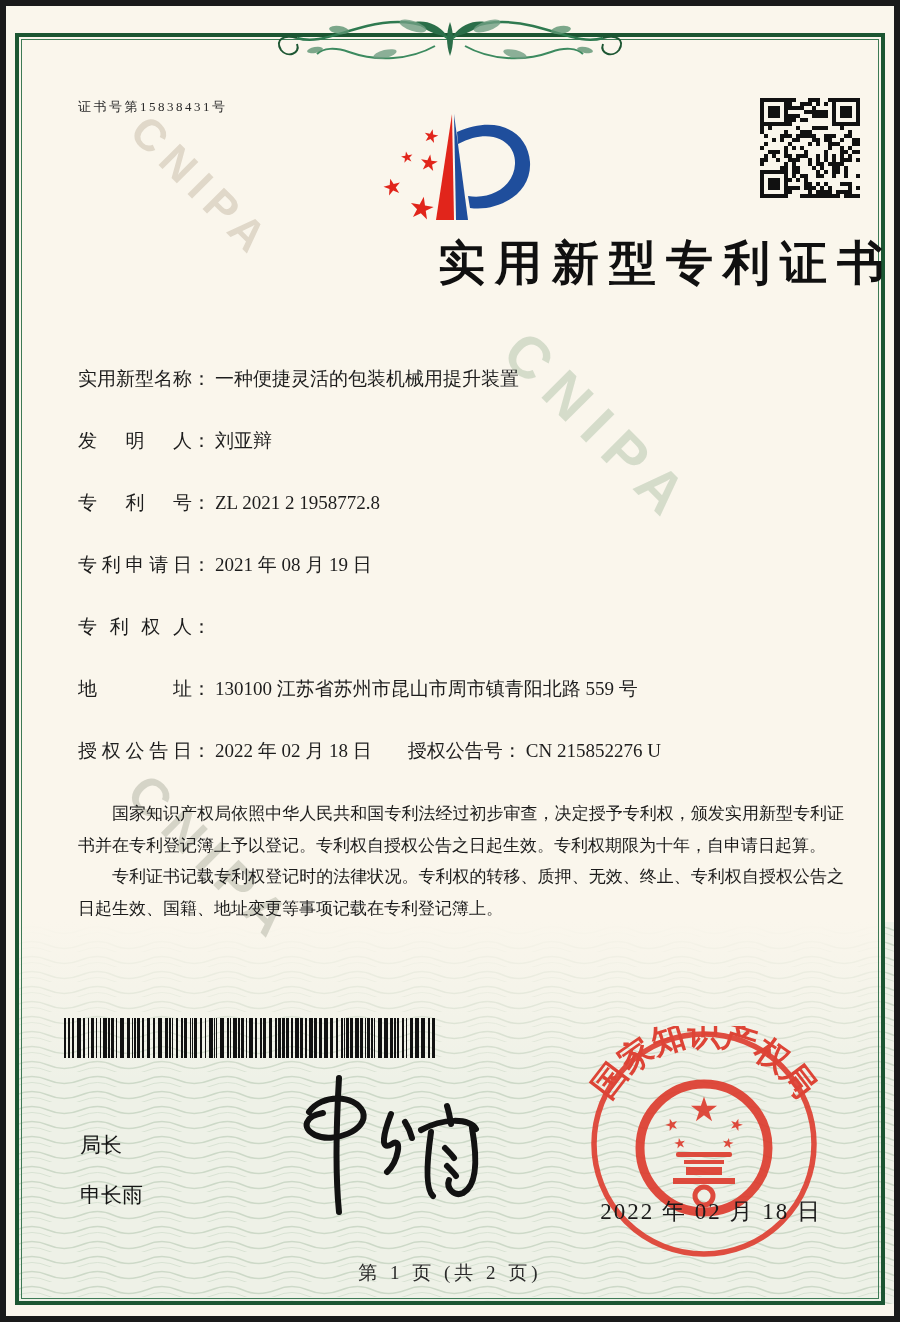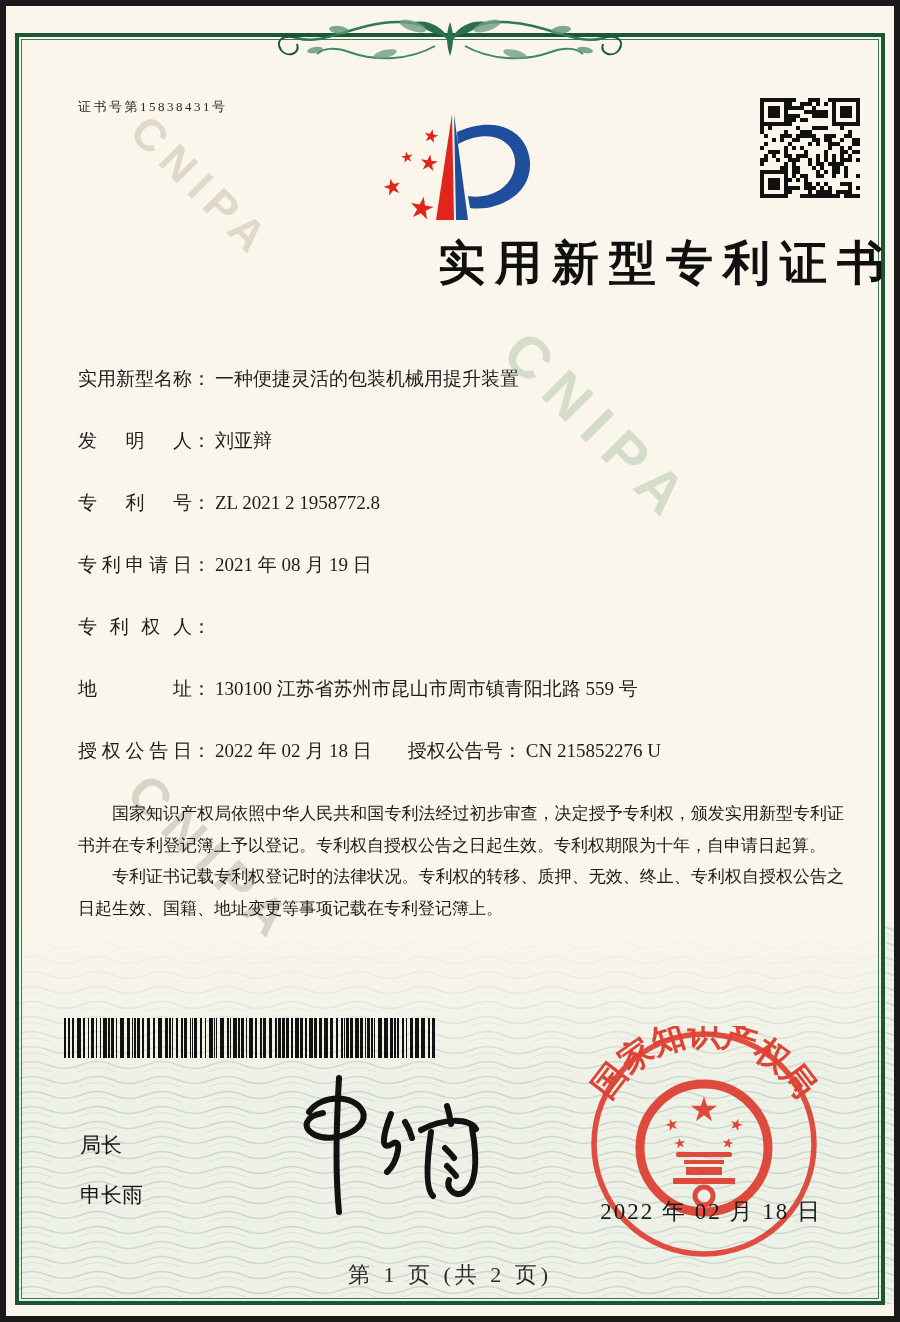--- a/index.html
+++ b/index.html
@@ -38,21 +38,21 @@
     font-size:17px; line-height:31.5px; text-align:justify; color:#1b1b1b;}
   .paras p{margin:0; text-indent:2em;}
   .barcode{position:absolute; left:58px; top:1012px;}
   .director{position:absolute; left:74px; top:1100px; font-size:21px; color:#141414;margin-top:25px;}
   .director div{margin-bottom:22px;}
   .signature{position:absolute; left:255px; top:1066px; z-index:6;}
   .seal{position:absolute; left:542px; top:1020px; z-index:5; opacity:.95;}
   .seal-date{position:absolute; left:560px; top:1190px; width:290px; text-align:center;
     font-size:23px; letter-spacing:2px; color:#1a1a1a; z-index:7;}
   .footer{position:absolute; left:0; right:0; top:1254px; text-align:center;
-    font-size:22px; letter-spacing:4px; color:#2b2b2b; z-index:5;}
+    font-size:19px; letter-spacing:4px; color:#2b2b2b; z-index:5;}
   .ornament{position:absolute; left:50%; top:4px; transform:translateX(-50%); z-index:6;}
 </style>
 </head>
 <body>
 
 <div class="page">
 
   <svg class="waves" width="878" height="382" viewBox="0 0 878 382" preserveAspectRatio="none">
     <defs>
       <pattern id="wavep" width="130" height="15" patternUnits="userSpaceOnUse">

